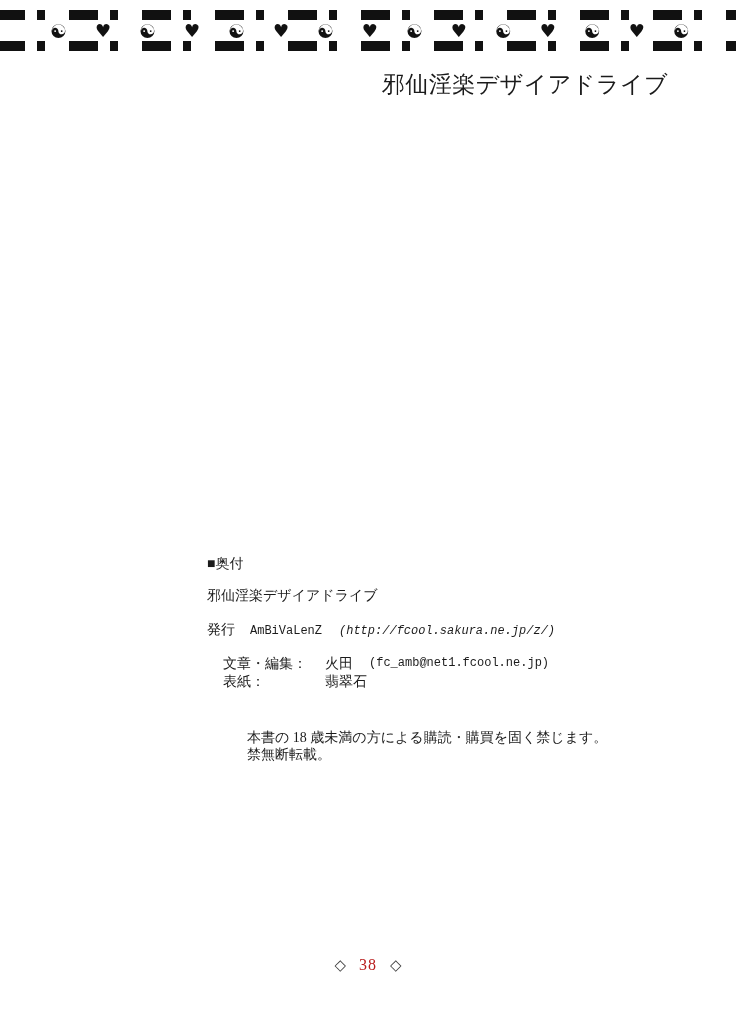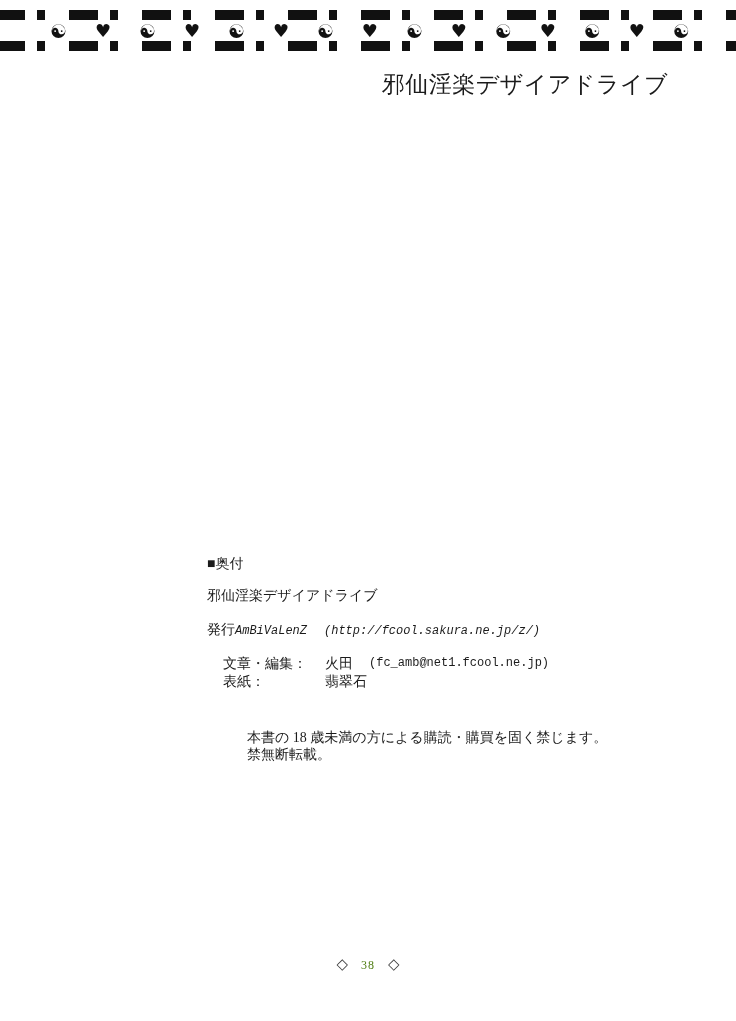--- a/index.html
+++ b/index.html
@@ -44,37 +44,37 @@
     position:absolute;left:207px;top:557px;
     font-size:14px;line-height:1;color:#1b1b1b;
     white-space:nowrap;
   }
   .latin{
     font-family:"Liberation Mono","DejaVu Sans Mono",monospace;
     font-size:12px;
   }
   .colophon .book-title{margin-top:18px;}
   .publisher-line{margin-top:20px;}
-  .publisher-name{font-style:italic;}
+  .publisher-name{margin-left:15px;}
   .publisher-url{margin-left:17px;font-style:italic;}
   .staff-block{margin-top:20px;}
   .staff-row{display:flex;height:17.5px;align-items:flex-start;}
   .staff-label{margin-left:16px;width:102px;}
   .staff-value{width:44px;}
   .date-line{margin-top:18px;}
   .date-value{margin-left:13px;}
   .notice-block{margin-top:37px;line-height:17px;margin-left:40px;}
 
   
   .page-footer{
     position:absolute;top:957px;left:0;right:0;
     display:flex;justify-content:center;align-items:center;gap:13px;
   }
   .diamond{font-size:15px;color:#3c3c3c;line-height:1;font-family:"DejaVu Sans",sans-serif;}
-  .page-number{font-size:12px;color:#4d7c0f;letter-spacing:1px;line-height:1;}
+  .page-number{font-size:16px;color:#b91c1c;letter-spacing:1px;line-height:1;}
 </style>
 </head>
 <body>
 
 <div class="page">
 
   <div class="top-border">
     <div class="border-symbols">
       <span class="sym yy">☯</span>
       <span class="sym hh">♥</span>

